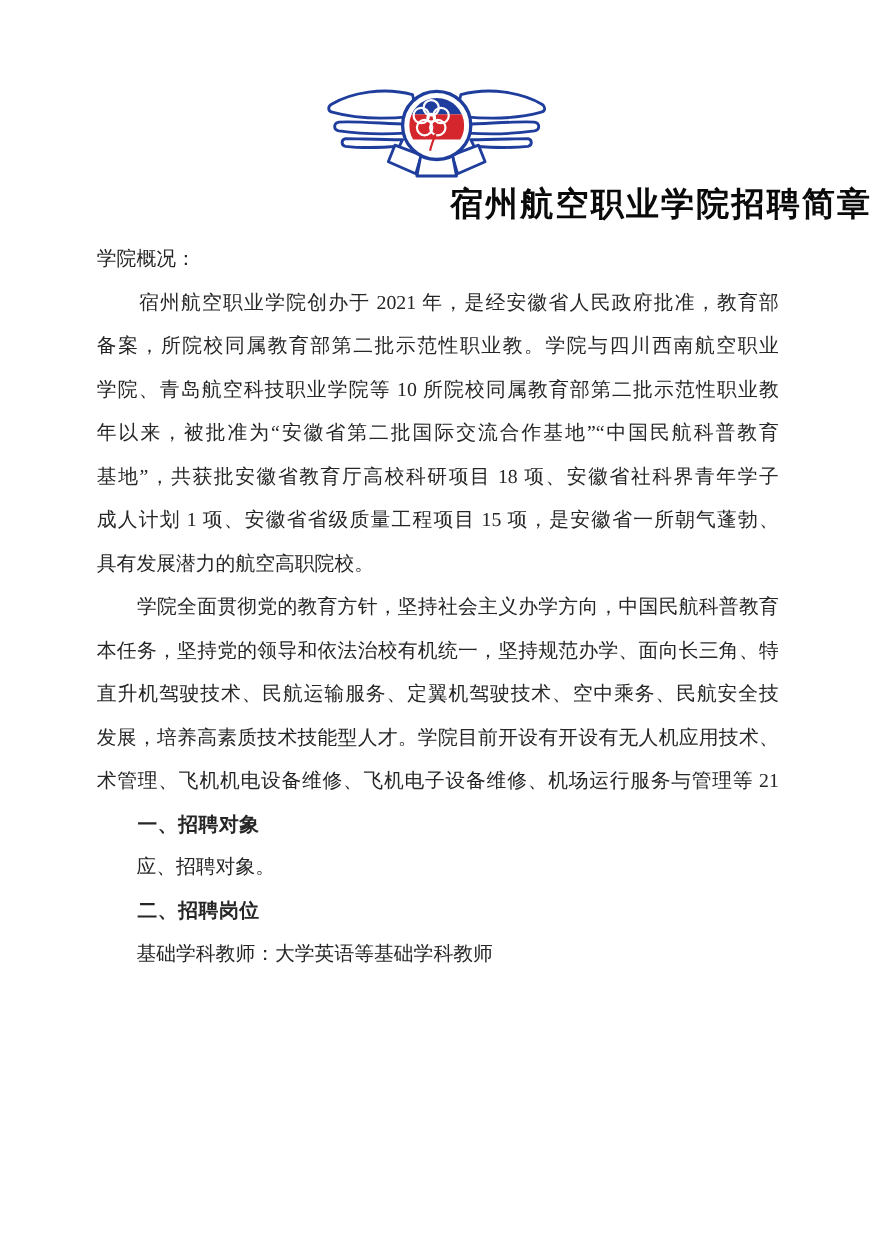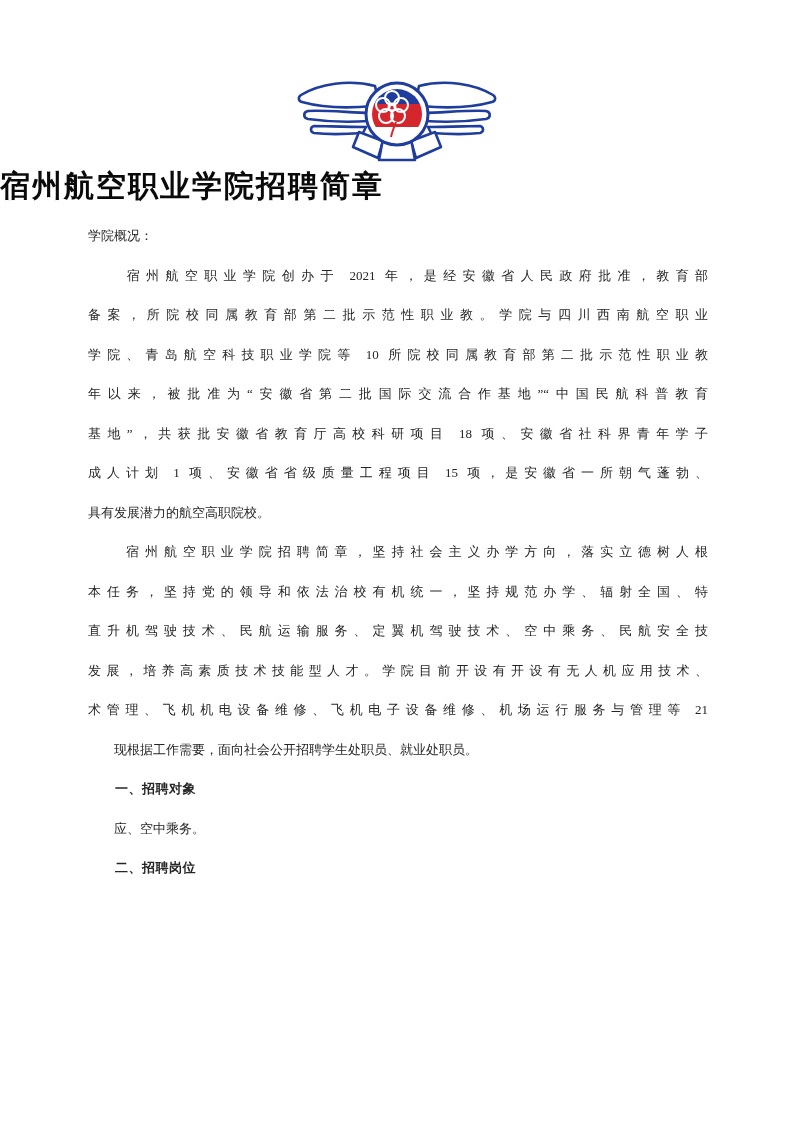--- a/index.html
+++ b/index.html
@@ -13,31 +13,31 @@
     font-family: "Liberation Serif", "DejaVu Serif", serif;
     color: #262626;
   }
   .logo-wrap {
     padding-top: 76px;
     text-align: center;
     line-height: 0;
   }
   .doc-title {
     margin-top: 2px;
-    text-align: left;
+    text-align: right;
     font-size: 30px;
     line-height: 40px;
     font-weight: 700;
     letter-spacing: 2px;
     color: #0a0a0a;
   }
   .doc-body {
     margin: 10px 85px 0 88px;
     width: 620px;
-    font-size: 13px;
+    font-size: 18px;
     line-height: 39.5px;
   }
   .para { margin: 0; }
   .para.heading .line {
     font-family: "Liberation Sans", sans-serif;
     font-weight: 700;
     letter-spacing: 0.5px;
   }
   .line {
     text-align: justify;
@@ -104,33 +104,33 @@
       <div class="para plain">
         <div class="line">　　宿州航空职业学院创办于 2021 年，是经安徽省人民政府批准，教育部</div>
         <div class="line">备案，所院校同属教育部第二批示范性职业教。学院与四川西南航空职业</div>
         <div class="line">学院、青岛航空科技职业学院等 10 所院校同属教育部第二批示范性职业教</div>
         <div class="line">年以来，被批准为“安徽省第二批国际交流合作基地”“中国民航科普教育</div>
         <div class="line">基地”，共获批安徽省教育厅高校科研项目 18 项、安徽省社科界青年学子</div>
         <div class="line">成人计划 1 项、安徽省省级质量工程项目 15 项，是安徽省一所朝气蓬勃、</div>
         <div class="line last">具有发展潜力的航空高职院校。</div>
       </div>
       <div class="para plain">
-        <div class="line">　　宿州航空职业学院招聘简章，坚持社会主义办学方向，落实立德树人根</div>
-        <div class="line">本任务，坚持党的领导和依法治校有机统一，坚持规范办学、辐射全国、特</div>
+        <div class="line">　　学院全面贯彻党的教育方针，坚持社会主义办学方向，中国民航科普教育</div>
+        <div class="line">本任务，坚持党的领导和依法治校有机统一，坚持规范办学、面向长三角、特</div>
         <div class="line">直升机驾驶技术、民航运输服务、定翼机驾驶技术、空中乘务、民航安全技</div>
         <div class="line">发展，培养高素质技术技能型人才。学院目前开设有开设有无人机应用技术、</div>
         <div class="line">术管理、飞机机电设备维修、飞机电子设备维修、机场运行服务与管理等 21</div>
-      </div>
-      <div class="para plain">
-        <div class="line last">　　现根据工作需要，面向社会公开招聘学生处职员、就业处职员。</div>
       </div>
       <div class="para heading">
         <div class="line last">　　一、招聘对象</div>
       </div>
       <div class="para plain">
-        <div class="line last">　　应、空中乘务。</div>
+        <div class="line last">　　应、招聘对象。</div>
       </div>
       <div class="para heading">
         <div class="line last">　　二、招聘岗位</div>
+      </div>
+      <div class="para plain">
+        <div class="line last">　　基础学科教师：大学英语等基础学科教师</div>
       </div>
     </div>
 
 </div>
 
 </body></html>

